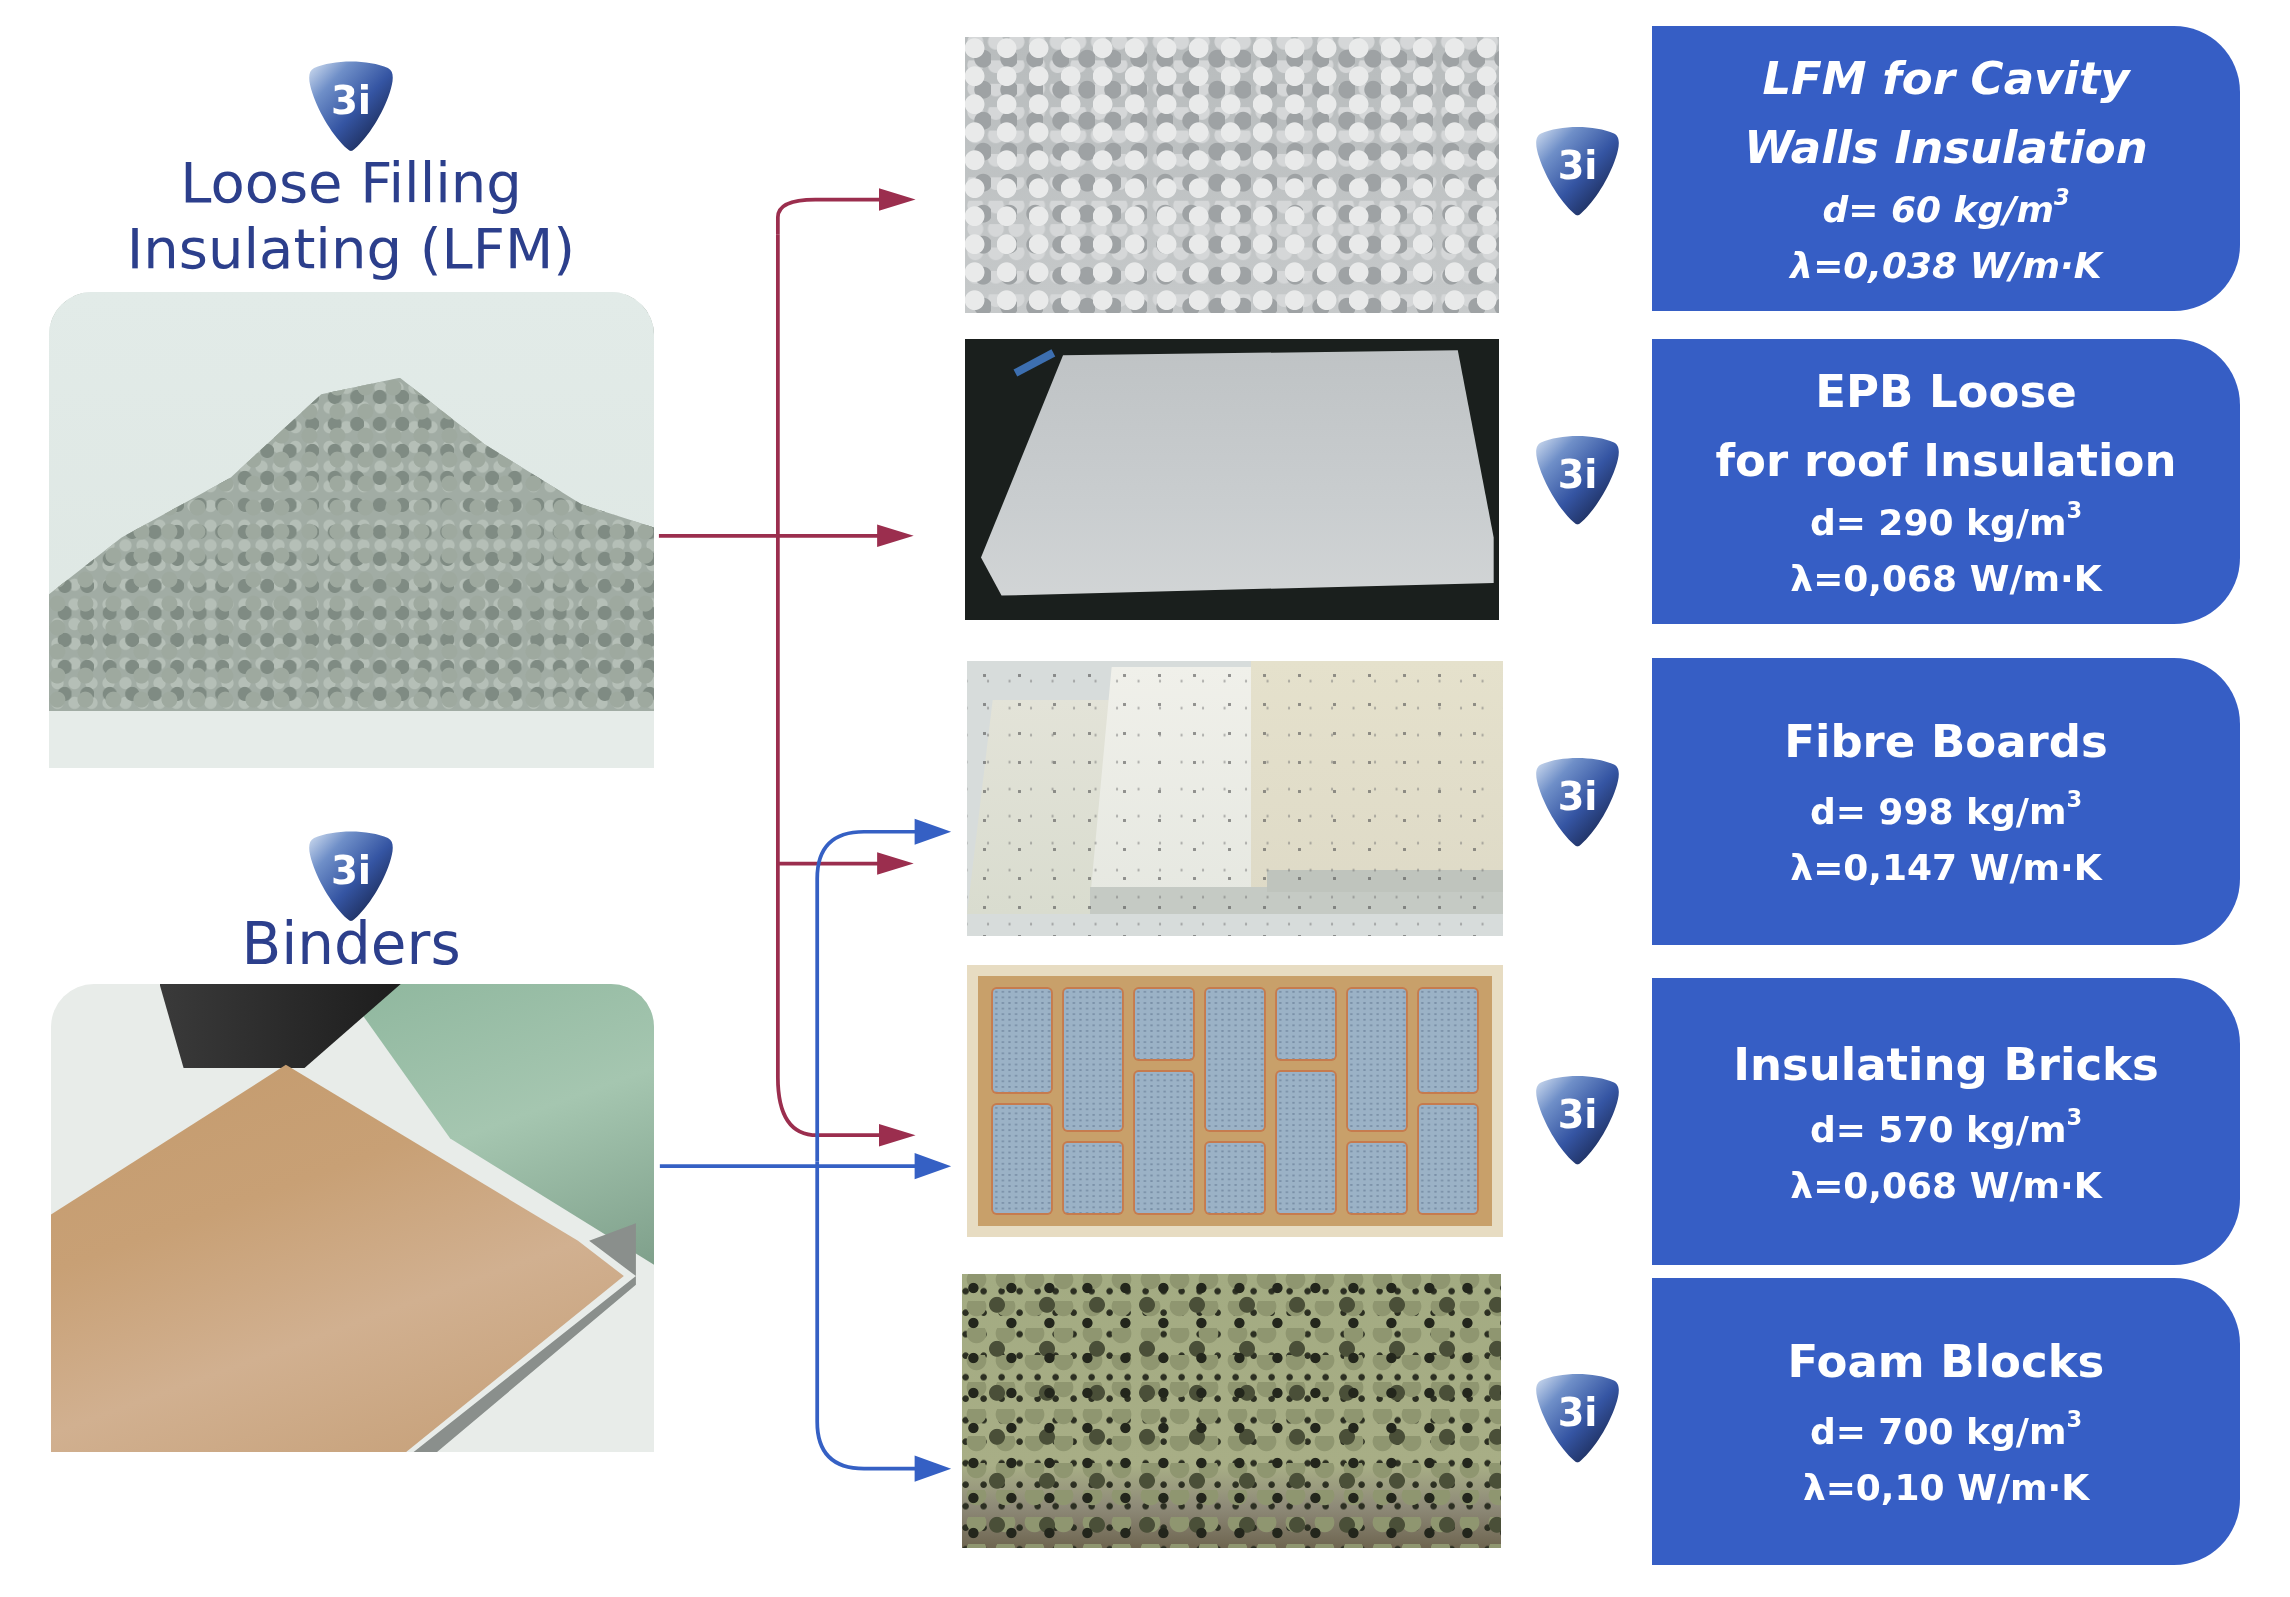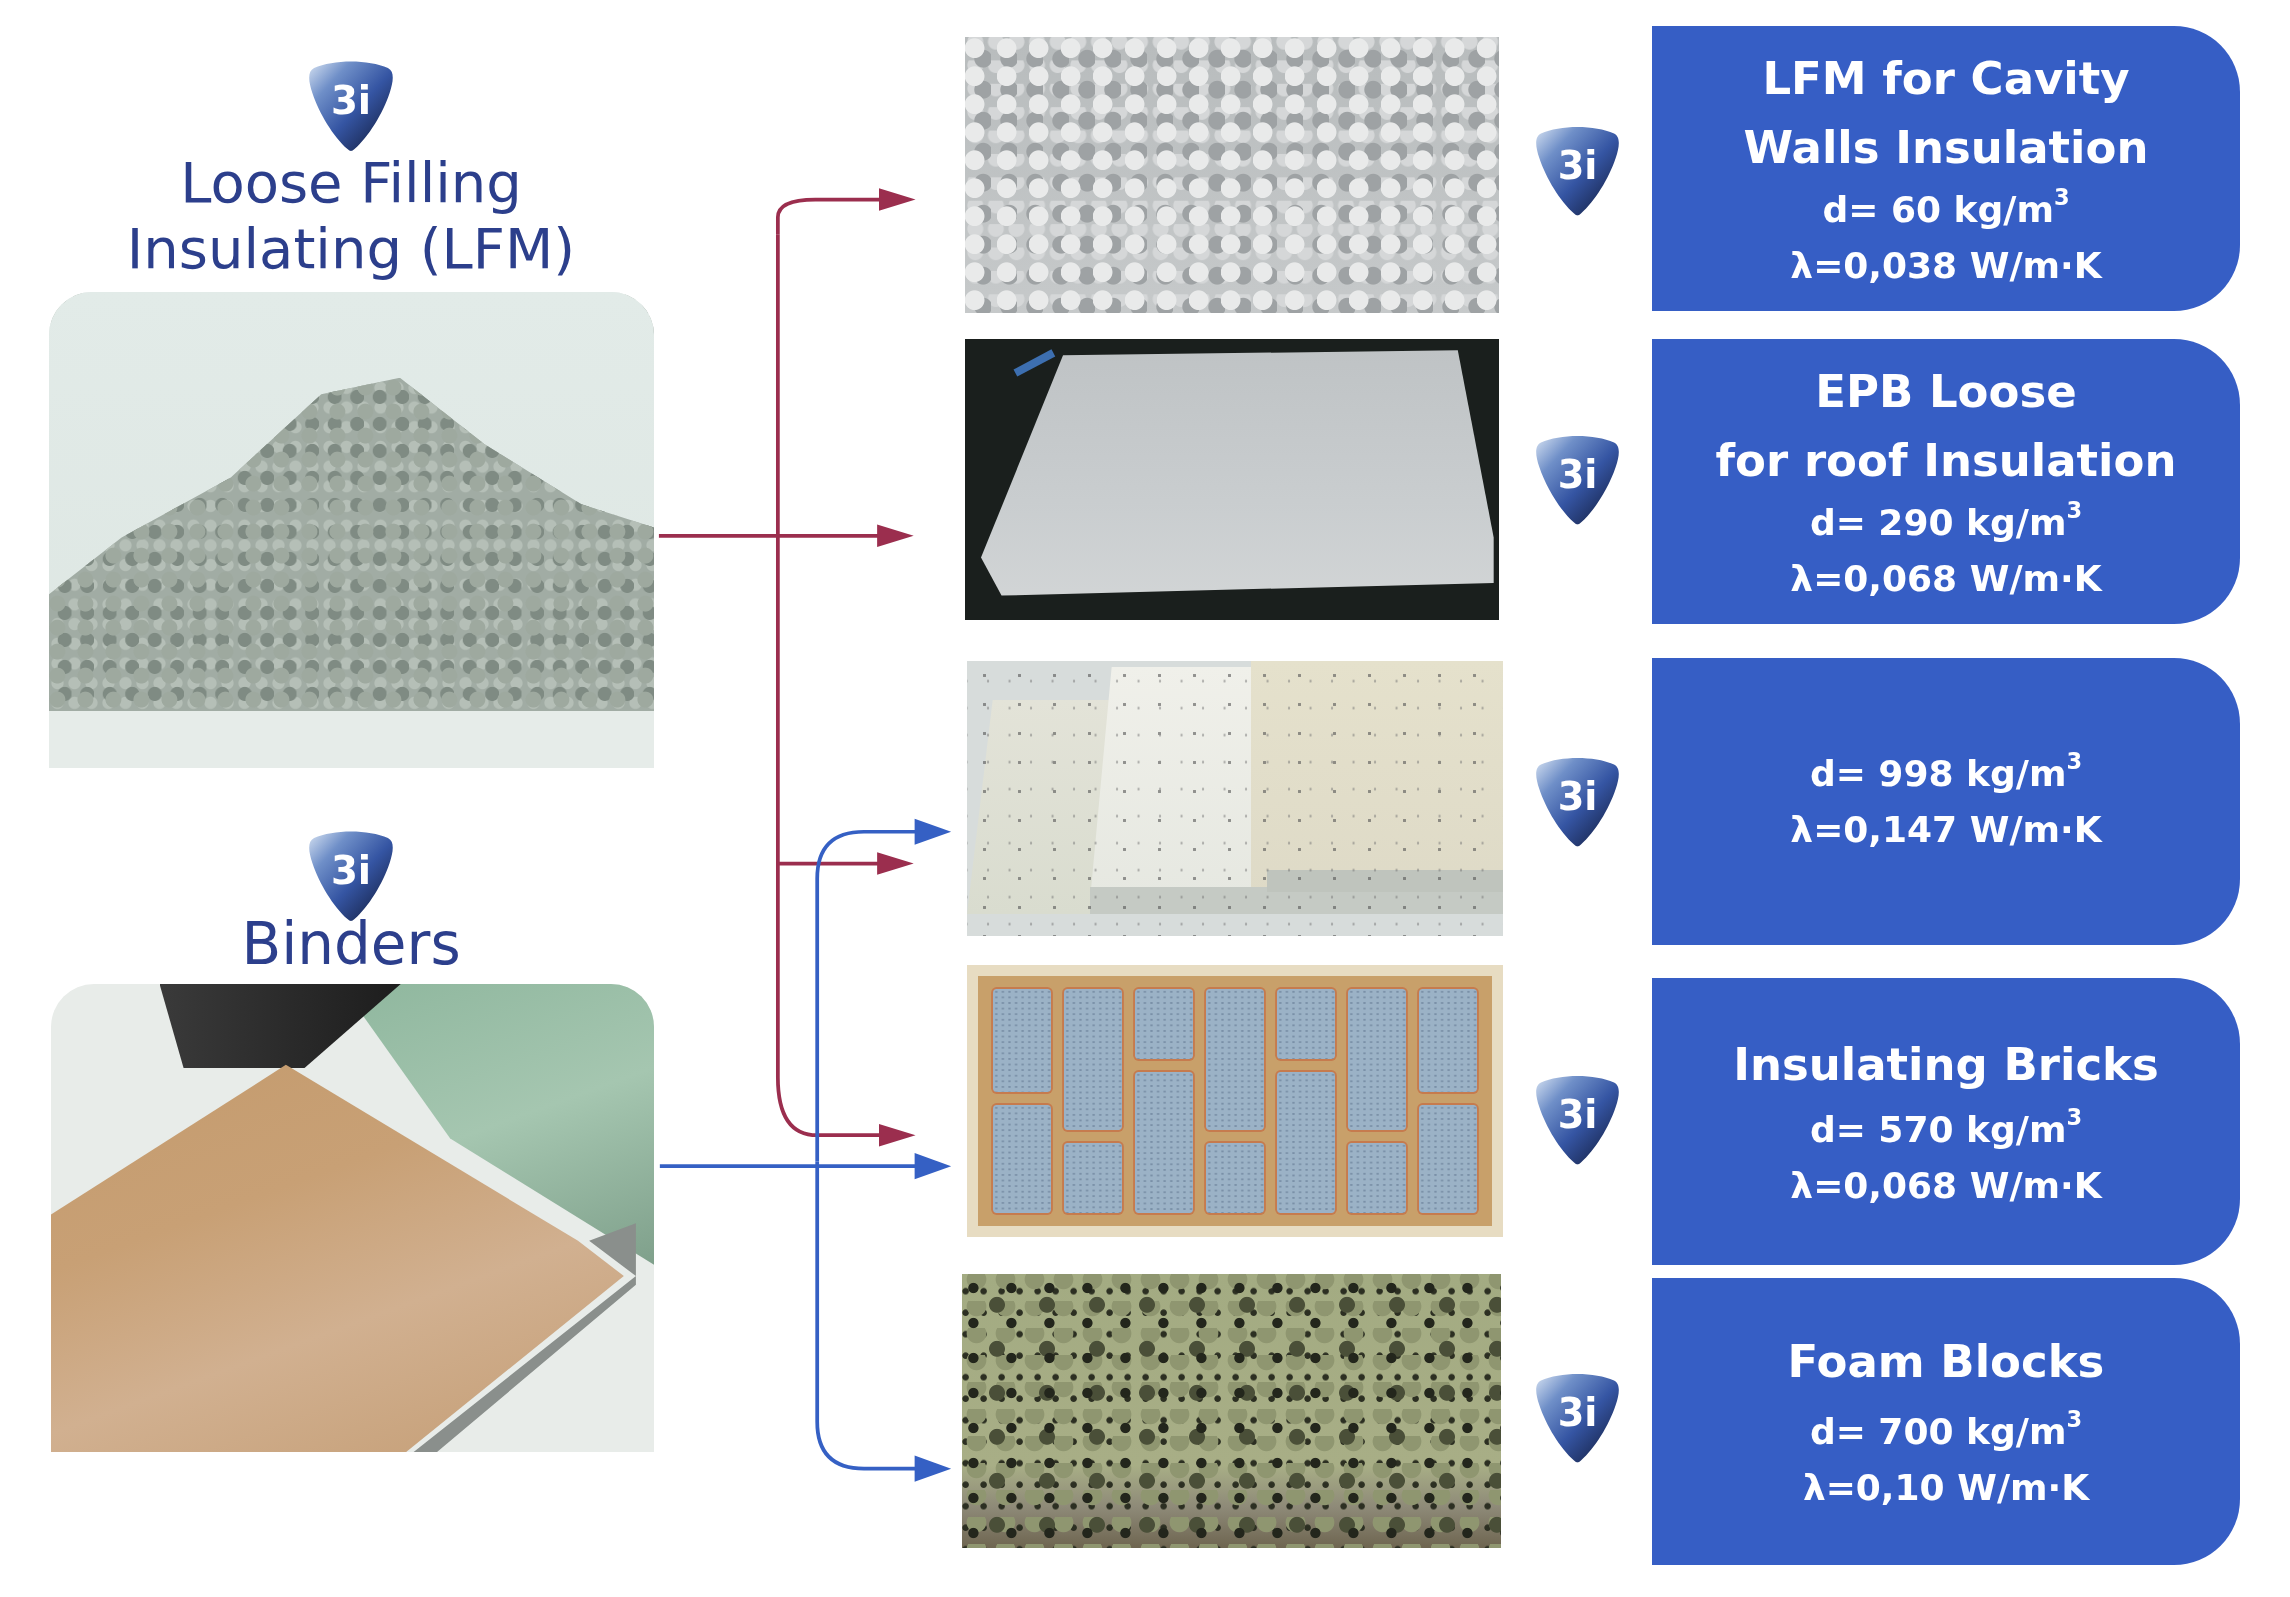--- a/index.html
+++ b/index.html
@@ -257,35 +257,36 @@
     <svg viewBox="0 0 93 98" width="87" height="92">
       <use href="#shield"></use>
     </svg>
   </div>
 <div class="logo" style="left:1534px; top:1371px; width:87px; height:92px;">
     <svg viewBox="0 0 93 98" width="87" height="92">
       <use href="#shield"></use>
     </svg>
   </div>
 
-<div class="infobox" style="left:1652px; top:26px; width:588px; height:285px;">
+<div class="infobox" style="left:1652px; top:26px; width:588px; height:285px;font-style:italic;">
   <div class="title">LFM for Cavity</div>
   <div class="title">Walls Insulation</div>
   <div class="val"><span>d= 60 kg/m</span><sup>3</sup></div>
   <div class="val">λ=0,038 W/m·K</div>
 </div>
 
 <div class="infobox" style="left:1652px; top:339px; width:588px; height:285px;">
   <div class="title">EPB Loose</div>
   <div class="title">for roof Insulation</div>
   <div class="val"><span>d= 290 kg/m</span><sup>3</sup></div>
   <div class="val">λ=0,068 W/m·K</div>
 </div>
 
 <div class="infobox" style="left:1652px; top:658px; width:588px; height:287px;">
+  <div class="title" style="margin-bottom:7.5px;">Fibre Boards</div>
   <div class="val"><span>d= 998 kg/m</span><sup>3</sup></div>
   <div class="val">λ=0,147 W/m·K</div>
 </div>
 
 <div class="infobox" style="left:1652px; top:978px; width:588px; height:287px;">
   <div class="title" style="margin-bottom:3px;">Insulating Bricks</div>
   <div class="val"><span>d= 570 kg/m</span><sup>3</sup></div>
   <div class="val">λ=0,068 W/m·K</div>
 </div>
 

